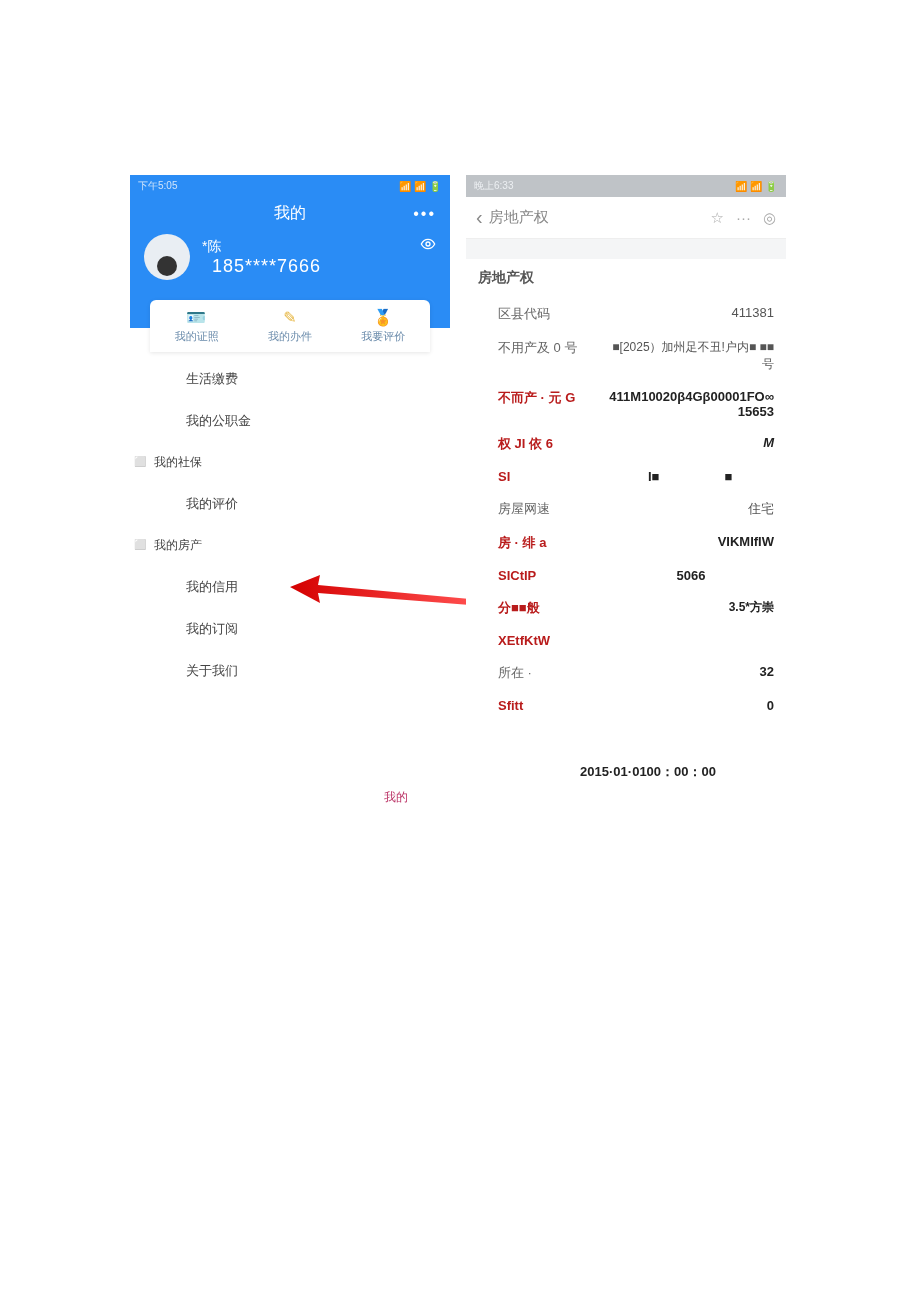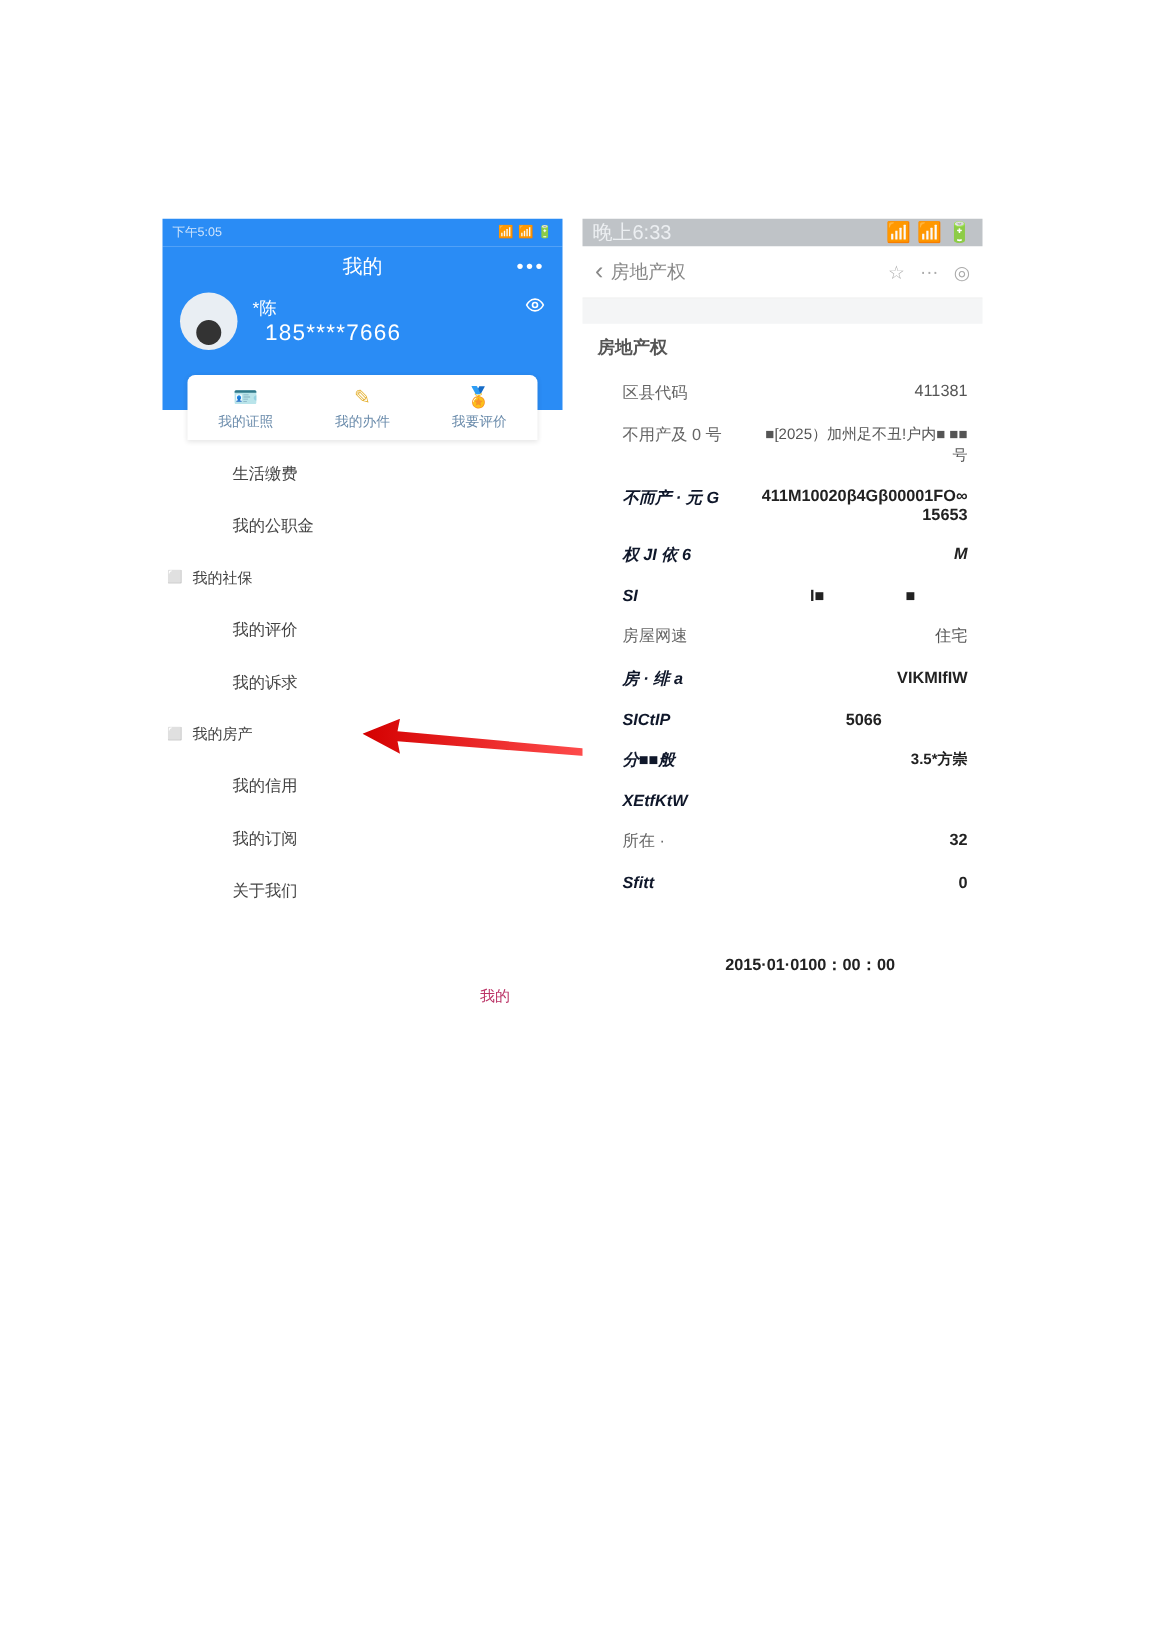--- a/index.html
+++ b/index.html
@@ -135,21 +135,21 @@
     width: 180px;
     height: 40px;
     pointer-events: none;
   }
 
   
   .right .status-bar {
     background: #bfc3c7;
     color: #eceff2;
     height: 22px;
-    font-size: 16px;
+    font-size: 10px;
     display: flex;
     justify-content: space-between;
     align-items: center;
     padding: 0 8px;
     filter: blur(0.4px);
   }
   .right .nav-row {
     height: 42px;
     display: flex;
     align-items: center;
@@ -174,21 +174,21 @@
     font-size: 13px;
     align-items: flex-start;
   }
   .right .detail-row.gray { color:#999; }
   .right .detail-row .label {
     width: 110px;
     color: #666;
     font-weight: 500;
     margin-left: 20px;
   }
-  .right .detail-row .label.bold { font-weight: 700; color:#0f172a;font-style:italic;}
+  .right .detail-row .label.bold { font-weight: 700; color:#b91c1c;}
   .right .detail-row .value {
     flex: 1;
     text-align: right;
     color: #222;
     font-weight: 600;
     word-break: break-all;
   }
   .right .detail-row .value.light { font-weight: 400; color:#555;}
   .right .detail-row .value.italic { font-style: italic; }
   .right .timestamp {
@@ -245,21 +245,20 @@
           <span>我要评价</span>
         </div>
       </div>
     </div>
 
     <div class="list">
       <div class="list-item"><span>生活缴费</span></div>
       <div class="list-item"><span>我的公职金</span></div>
       <div class="list-item indent-less"><span class="mini-icon">⬜</span><span>我的社保</span></div>
       <div class="list-item"><span>我的评价</span></div>
-      <div class="list-item"><span>我的诉求</span></div>
       <div class="list-item indent-less"><span class="mini-icon">⬜</span><span>我的房产</span></div>
       <div class="list-item"><span>我的信用</span></div>
       <div class="list-item"><span>我的订阅</span></div>
       <div class="list-item"><span>关于我们</span></div>
     </div>
 
     <div class="footer-my">我的</div>
 
     <svg class="arrow" viewBox="0 0 180 40">
       <defs>

